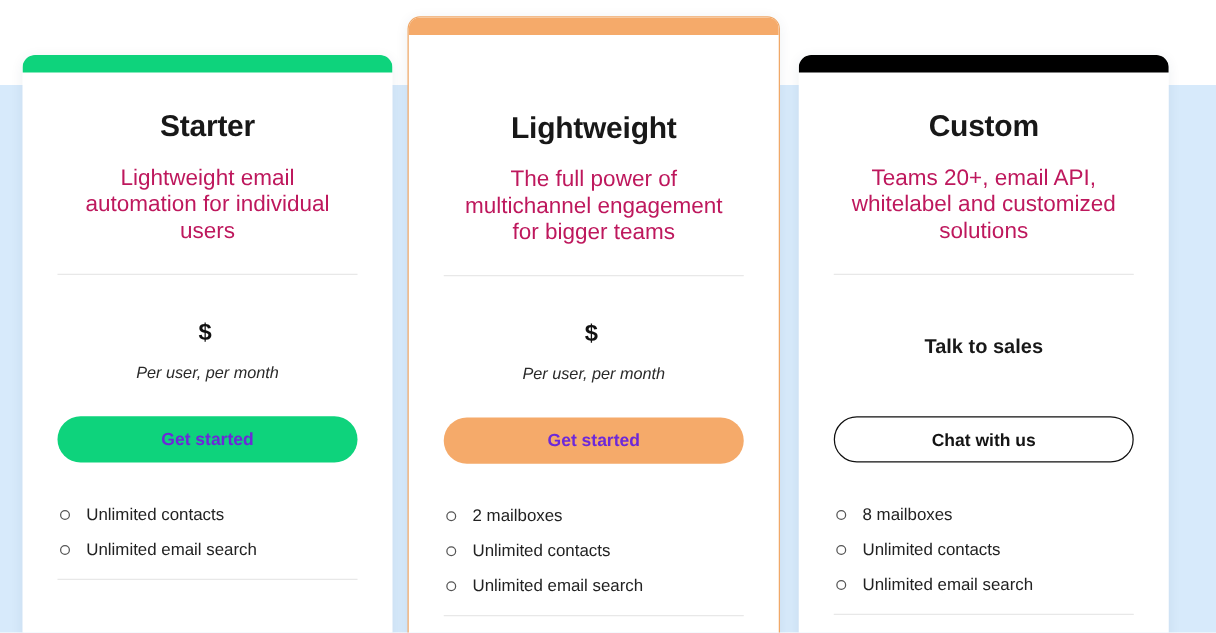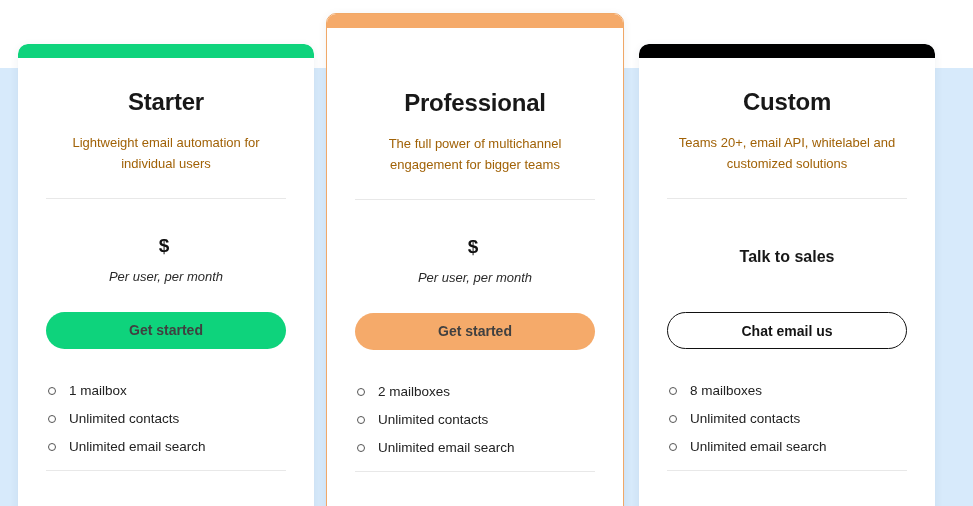--- a/index.html
+++ b/index.html
@@ -72,23 +72,23 @@
     font-size: 24px;
     font-weight: 700;
     color: #181818;
     letter-spacing: -0.2px;
     margin: 0;
     padding-top: 30px;
   }
   .card--professional .plan-name { padding-top: 61px; }
 
   .plan-desc {
-    font-size: 13px;
+    font-size: 18px;
     line-height: 21px;
-    color: #a16207;
+    color: #be185d;
     margin: 16px 6px 0 6px;
     font-weight: 400;
   }
 
   .divider {
     height: 1px;
     background: #e8e8e8;
     margin: 24px 0 0 0;
   }
 
@@ -143,21 +143,21 @@
     width: 100%;
     box-sizing: border-box;
     margin-top: 27px;
     height: 37px;
     line-height: 37px;
     border-radius: 19px;
     border: none;
     font-family: "Liberation Sans", sans-serif;
     font-size: 14px;
     font-weight: 700;
-    color: #404040;
+    color: #6d28d9;
     cursor: pointer;
     text-align: center;
     padding: 0;
   }
   .cta--green  { background: #0ed37c; }
   .cta--orange { background: #f5aa6a; }
   .cta--ghost  {
     background: #ffffff;
     color: #141414;
     border: 1.5px solid #111111;
@@ -216,40 +216,36 @@
             <span class="currency">$</span>
           </div>
           <div class="price-note">Per user, per month</div>
         </div>
 
         <button class="cta cta--green">Get started</button>
 
         <ul class="features">
           <li class="feature">
             <span class="bullet"></span>
-            <span class="feature-label">1 mailbox</span>
-          </li>
-          <li class="feature">
-            <span class="bullet"></span>
             <span class="feature-label">Unlimited contacts</span>
           </li>
           <li class="feature">
             <span class="bullet"></span>
             <span class="feature-label">Unlimited email search</span>
           </li>
         </ul>
 
         <div class="bottom-divider"></div>
       </div>
     </div>
 
     <div class="card card--professional">
       <div class="card-top" style="background:#f5aa6a"></div>
       <div class="card-body">
-        <h2 class="plan-name">Professional</h2>
+        <h2 class="plan-name">Lightweight</h2>
         <p class="plan-desc">The full power of multichannel engagement for bigger teams</p>
         <div class="divider"></div>
 
         <div class="price-block">
           <div class="price-line">
             <span class="currency">$</span>
           </div>
           <div class="price-note">Per user, per month</div>
         </div>
 
@@ -278,21 +274,21 @@
       <div class="card-top" style="background:#000000"></div>
       <div class="card-body">
         <h2 class="plan-name">Custom</h2>
         <p class="plan-desc">Teams 20+, email API, whitelabel and customized solutions</p>
         <div class="divider"></div>
 
         <div class="talk-block">
           <span class="talk-text">Talk to sales</span>
         </div>
 
-        <button class="cta cta--ghost">Chat email us</button>
+        <button class="cta cta--ghost">Chat with us</button>
 
         <ul class="features">
           <li class="feature">
             <span class="bullet"></span>
             <span class="feature-label">8 mailboxes</span>
           </li>
           <li class="feature">
             <span class="bullet"></span>
             <span class="feature-label">Unlimited contacts</span>
           </li>

